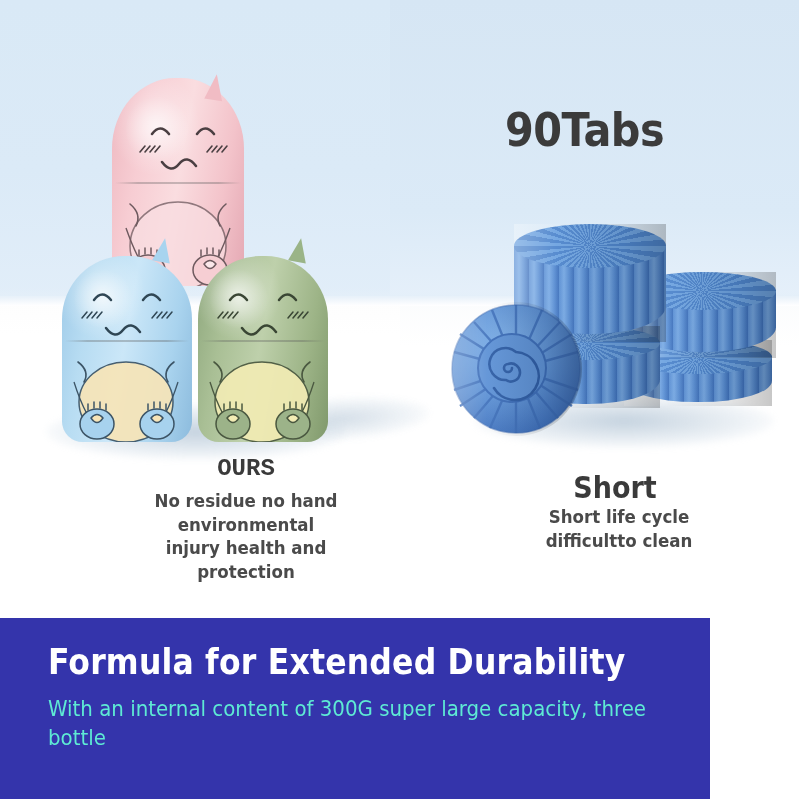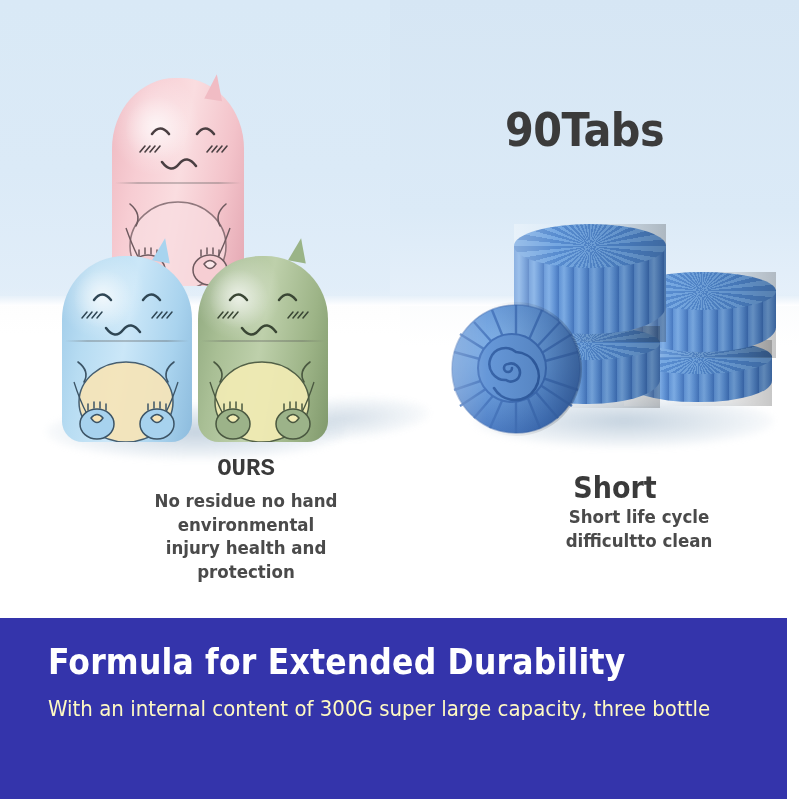--- a/index.html
+++ b/index.html
@@ -142,35 +142,35 @@
     font-weight:600; line-height:1.28;
   }
   #tabs-heading {
     position:absolute; left:505px; top:103px;
     font-family:"DejaVu Sans Condensed","Liberation Sans", sans-serif;
     font-size:46px; font-weight:700; color:#3b3b3b; letter-spacing:-.5px;
   }
   #ours-title { left:96px; top:455px; width:300px; font-size:24px;font-family:Liberation Mono, monospace; }
   #ours-sub   { left:86px; top:489px; width:320px; font-size:18.5px; }
   #lumpy-title{ left:470px; top:470px; width:290px; font-size:30px; }
-  #lumpy-sub  { left:484px; top:505px; width:310px; font-size:18.5px; }
+  #lumpy-sub  { left:464px; top:505px; width:310px; font-size:18.5px; }
 
   
   #banner {
-    position:absolute; left:0; top:618px; width:787px; height:181px;
+    position:absolute; left:0; top:618px; width:710px; height:181px;
     background:#3434ab; padding:26px 44px 0 48px;
   }
   #banner-title {
     font-family:"DejaVu Sans Condensed","Liberation Sans", sans-serif;
     font-size:35px; font-weight:700; color:#ffffff; letter-spacing:.2px;
     line-height:1.05; margin-bottom:13px;
   }
   #banner-body {
     font-family:"DejaVu Sans Condensed","Liberation Sans", sans-serif;
-    font-size:22px; font-weight:400; color:#fef9c3; line-height:1.32;
+    font-size:22px; font-weight:400; color:#5eead4; line-height:1.32;
     max-width:700px;
   }
 </style>
 </head>
 <body>
 
 <div id="page">
 
   <div class="scene">
 

